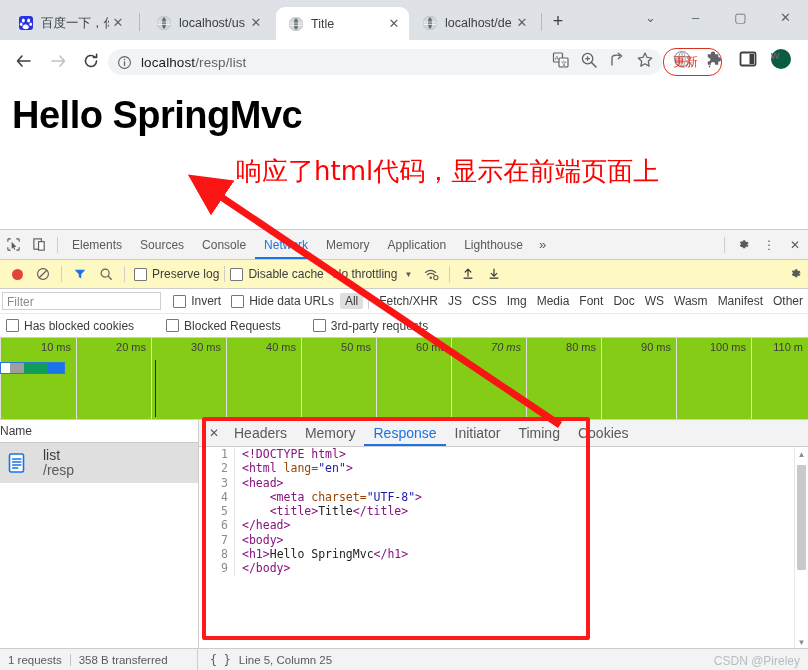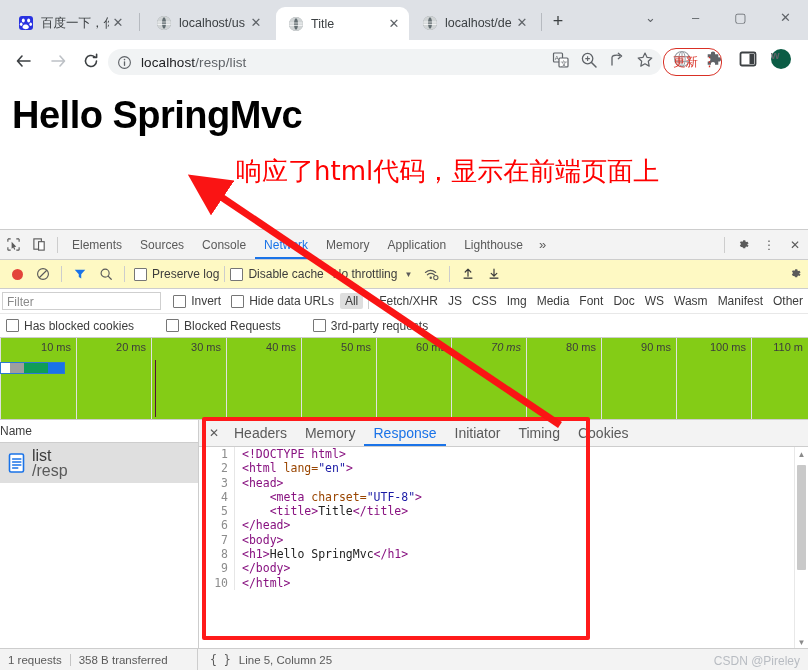--- a/index.html
+++ b/index.html
@@ -213,21 +213,21 @@
   .reqlist-head {
     height: 22px; line-height: 22px; 
     font-size: 12px; color: #3c3c3c; background: #fff;
     border-bottom: 1px solid #cdcdcd;
   }
   .reqrow {
     height: 40px; background: #dfdfdf; display: flex; align-items: center;
     padding-left: 8px; gap: 7px;
   }
   .reqrow .docicon { width: 17px; height: 20px; flex: 0 0 17px; }
-  .reqrow .txt { font-size: 16px; color: #3c3c3c; line-height: 15px; }
+  .reqrow .txt { font-size: 14px; color: #3c3c3c; line-height: 15px; margin-left: 11px; }
   .reqrow .txt .sub { color: #5a5a5a; }
 
   .detail { flex: 1; position: relative; background: #fff; }
   .detail-tabs {
     height: 26px; background: #f3f3f3; border-bottom: 1px solid #cdcdcd;
     display: flex; align-items: center; padding-left: 4px;
   }
   .detail-tabs .xbtn { width: 22px; text-align: center; color: #5a5a5a; font-size: 12px;}
   .dtab {
     padding: 0 9px; height: 25px; line-height: 25px; font-size: 14px;
@@ -653,21 +653,20 @@
         <div class="code" id="code-view">
             <div class="codeline"><span class="gutter">1</span><span><span class="doct">&lt;!DOCTYPE html&gt;</span></span></div>
             <div class="codeline"><span class="gutter">2</span><span><span class="tagc">&lt;html </span><span class="attrc">lang=</span><span class="valc">"en"</span><span class="tagc">&gt;</span></span></div>
             <div class="codeline"><span class="gutter">3</span><span><span class="tagc">&lt;head&gt;</span></span></div>
             <div class="codeline"><span class="gutter">4</span><span><span class="tagc">    &lt;meta </span><span class="attrc">charset=</span><span class="valc">"UTF-8"</span><span class="tagc">&gt;</span></span></div>
             <div class="codeline"><span class="gutter">5</span><span><span class="tagc">    &lt;title&gt;</span><span class="txtc">Title</span><span class="tagc">&lt;/title&gt;</span></span></div>
             <div class="codeline"><span class="gutter">6</span><span><span class="tagc">&lt;/head&gt;</span></span></div>
             <div class="codeline"><span class="gutter">7</span><span><span class="tagc">&lt;body&gt;</span></span></div>
             <div class="codeline"><span class="gutter">8</span><span><span class="tagc">&lt;h1&gt;</span><span class="txtc">Hello SpringMvc</span><span class="tagc">&lt;/h1&gt;</span></span></div>
             <div class="codeline"><span class="gutter">9</span><span><span class="tagc">&lt;/body&gt;</span></span></div>
-            <div class="codeline"><span class="gutter">10</span><span><span class="tagc">&lt;/html&gt;</span></span></div>
           </div>
 
         <div class="scroll-v">
           <div class="scroll-arrow" style="top:0;">▲</div>
           <div class="scroll-thumb"></div>
           <div class="scroll-arrow" style="bottom:0;">▼</div>
         </div>
       </div>
     </div>
 

